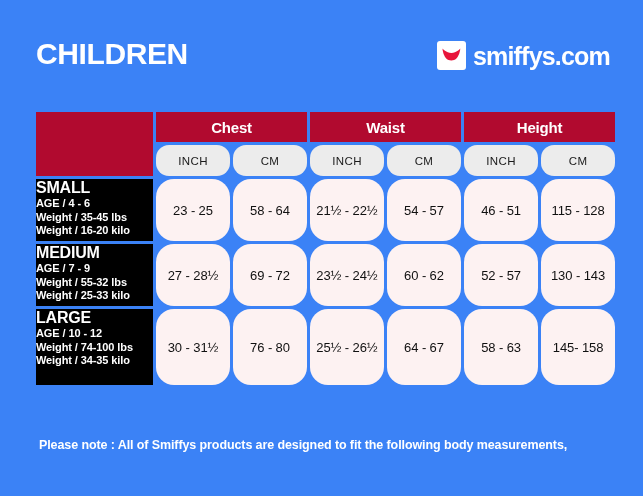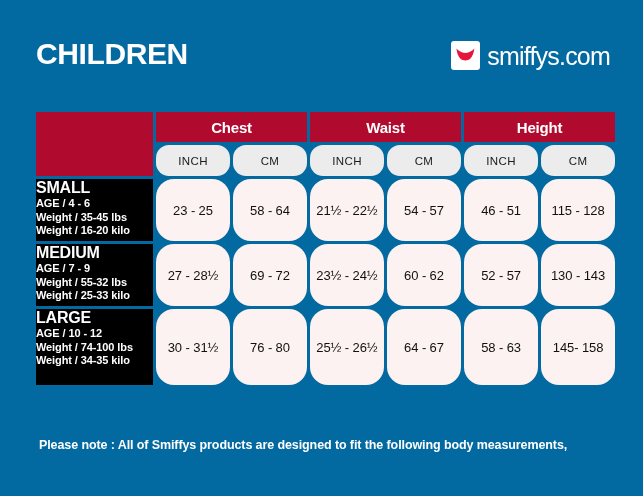--- a/index.html
+++ b/index.html
@@ -11,21 +11,21 @@
     width: 643px;
     height: 496px;
     background: #ff0033;
     font-family: "Liberation Sans", sans-serif;
     overflow: hidden;
   }
   .page {
     position: relative;
     width: 643px;
     height: 496px;
-    background: #0369a1;
+    background: #3b82f6;
     box-sizing: border-box;
   }
 
   
   .header {
     position: absolute;
     left: 0;
     top: 0;
     width: 643px;
     height: 100px;
@@ -57,21 +57,21 @@
     position: relative;
     flex: 0 0 auto;
   }
   .brand-mark svg {
     position: absolute;
     left: 4px;
     top: 5px;
   }
   .brand-name {
     font-size: 25px;
-    font-weight: normal;
+    font-weight: bold;
     color: #ffffff;
     letter-spacing: -0.8px;
     line-height: 26px;
     white-space: nowrap;
   }
 
   
   .size-table {
     position: absolute;
     left: 33px;

